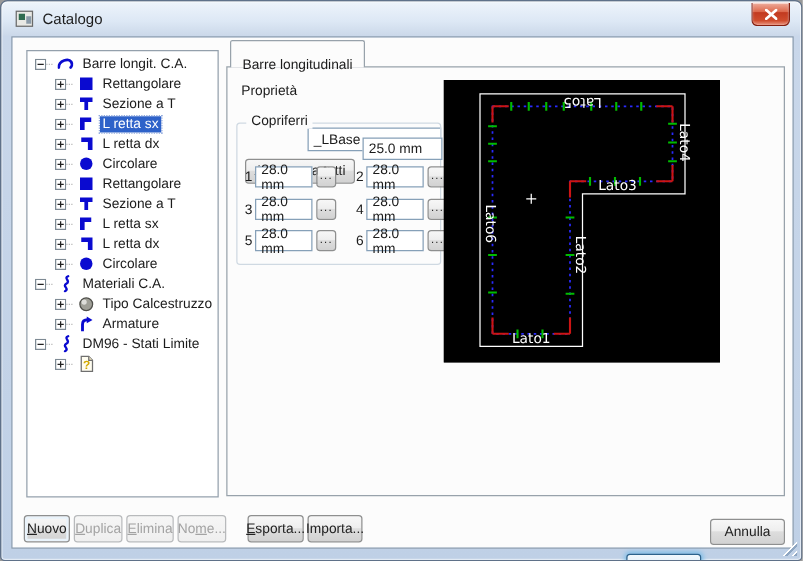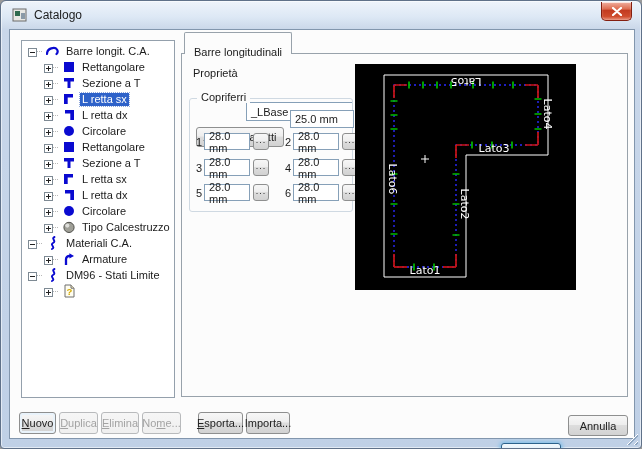--- a/index.html
+++ b/index.html
@@ -230,42 +230,42 @@
             <line x1="2" y1="4.5" x2="7" y2="4.5" stroke="#222" stroke-width="1"></line>
             <line x1="4.5" y1="2" x2="4.5" y2="7" stroke="#222" stroke-width="1"></line>
           </svg></span>
         <span class="stub"></span>
         <span class="ticon"><svg width="14" height="14" viewBox="0 0 14 14">
             <circle cx="7" cy="7" r="5" fill="#0a0ad0"></circle>
           </svg></span>
         <span class="tlabel">Circolare</span>
       </div>
       <div class="trow">
+        <span class="exp" style="margin-left: 6px;"><svg width="9" height="9" viewBox="0 0 9 9">
+            <rect x="0.5" y="0.5" width="8" height="8" fill="#fff" stroke="#7e8a94"></rect>
+            <line x1="2" y1="4.5" x2="7" y2="4.5" stroke="#222" stroke-width="1"></line>
+          </svg></span>
+        <span class="stub"></span>
+        <span class="ticon"><svg width="14" height="14" viewBox="0 0 14 14">
+            <path d="M8.5 1 C4.5 2.5 11 5 7 7 C3.5 9 10 11 6 13" fill="none" stroke="#0a0ad0" stroke-width="1.9" stroke-linecap="round"></path>
+          </svg></span>
+        <span class="tlabel">Materiali C.A.</span>
+      </div>
+      <div class="trow">
         <span class="exp" style="margin-left: 22px;"><svg width="9" height="9" viewBox="0 0 9 9">
             <rect x="0.5" y="0.5" width="8" height="8" fill="#fff" stroke="#7e8a94"></rect>
             <line x1="2" y1="4.5" x2="7" y2="4.5" stroke="#222" stroke-width="1"></line>
             <line x1="4.5" y1="2" x2="4.5" y2="7" stroke="#222" stroke-width="1"></line>
           </svg></span>
         <span class="stub"></span>
         <span class="ticon"><svg width="14" height="14" viewBox="0 0 14 14">
             <circle cx="7" cy="7.4" r="5.1" fill="#9f9f97" stroke="#4f4f4a"></circle>
             <circle cx="5.3" cy="5.6" r="2.1" fill="#dededa"></circle>
           </svg></span>
         <span class="tlabel">Tipo Calcestruzzo</span>
-      </div>
-      <div class="trow">
-        <span class="exp" style="margin-left: 6px;"><svg width="9" height="9" viewBox="0 0 9 9">
-            <rect x="0.5" y="0.5" width="8" height="8" fill="#fff" stroke="#7e8a94"></rect>
-            <line x1="2" y1="4.5" x2="7" y2="4.5" stroke="#222" stroke-width="1"></line>
-          </svg></span>
-        <span class="stub"></span>
-        <span class="ticon"><svg width="14" height="14" viewBox="0 0 14 14">
-            <path d="M8.5 1 C4.5 2.5 11 5 7 7 C3.5 9 10 11 6 13" fill="none" stroke="#0a0ad0" stroke-width="1.9" stroke-linecap="round"></path>
-          </svg></span>
-        <span class="tlabel">Materiali C.A.</span>
       </div>
       <div class="trow">
         <span class="exp" style="margin-left: 22px;"><svg width="9" height="9" viewBox="0 0 9 9">
             <rect x="0.5" y="0.5" width="8" height="8" fill="#fff" stroke="#7e8a94"></rect>
             <line x1="2" y1="4.5" x2="7" y2="4.5" stroke="#222" stroke-width="1"></line>
             <line x1="4.5" y1="2" x2="4.5" y2="7" stroke="#222" stroke-width="1"></line>
           </svg></span>
         <span class="stub"></span>
         <span class="ticon"><svg width="14" height="14" viewBox="0 0 14 14">
             <path d="M4 13 V7.5 Q4 3.8 8 3.8" fill="none" stroke="#0a0ad0" stroke-width="2.3"></path>

